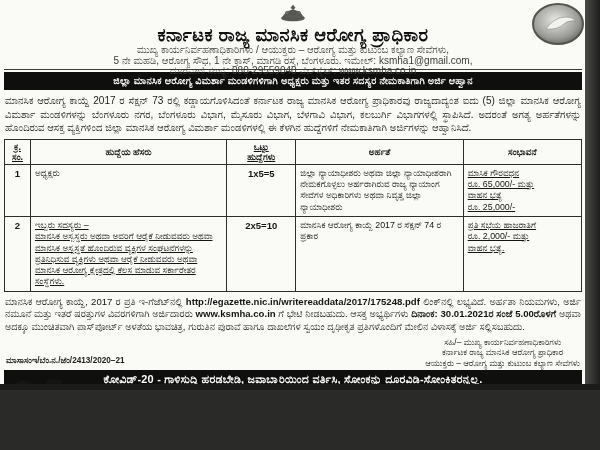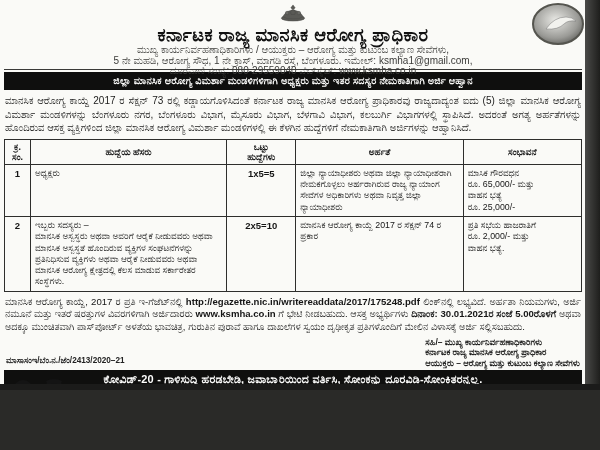--- a/index.html
+++ b/index.html
@@ -24,28 +24,28 @@
 
   .para { font-size:10px; line-height:13.6px; text-align:justify; padding:4px 1px 3px 1px; color:#1b1b1a; }
   .para2 { font-size:9.6px; line-height:12.6px; text-align:justify; padding:4px 1px 2px 1px; }
   .b { font-weight:bold; }
 
   
   table { width:100%; border-collapse:collapse; table-layout:fixed; margin-top:1px; }
   th,td { border:1.4px solid #2e2e2c; font-size:8.8px; padding:3px 4px; vertical-align:top; }
   th { text-align:center; vertical-align:middle; font-weight:bold; padding:2px; line-height:10px; }
   td.c { text-align:center; font-weight:bold; font-size:9.5px; }
-  .preline { white-space:pre-line; }
+  .preline { white-space:pre-line;text-decoration:underline; }
   .qual,.rem { line-height:11.3px; }
   .post-cell { line-height:11.3px; }
 
   
   .sig-row { display:flex; justify-content:space-between; align-items:flex-end; padding:1px 2px 2px 2px; }
   .refno { font-size:8.2px; font-weight:bold; color:#222; padding-bottom:2px; }
-  .sig { text-align:left; font-size:8.4px; font-weight:bold; line-height:10.6px; color:#1d1d1c; }
+  .sig { text-align:center; font-size:8.4px; font-weight:normal; line-height:10.6px; color:#1d1d1c; }
 
   
   .foot { display:flex; align-items:center; justify-content:space-between; height:29px; padding:1px 6px 2px 6px; background:#fdfdfb; }
   .fgroup { display:flex; align-items:center; gap:5px;flex-direction:column; }
   .fsep { width:3px; height:24px; background:#151514; }
   .flabel { font-size:8.2px; font-weight:bold; line-height:9.5px; color:#111; }
   .dist { position:relative; display:flex; align-items:center; gap:4px; }
   .dist-mid { display:flex; flex-direction:column; align-items:center; width:170px; }
   .dist-measure { font-size:7px; font-weight:bold; background:#111; color:#fff; padding:0 4px; border-radius:1px; margin-bottom:-2px; z-index:2; }
 </style>

